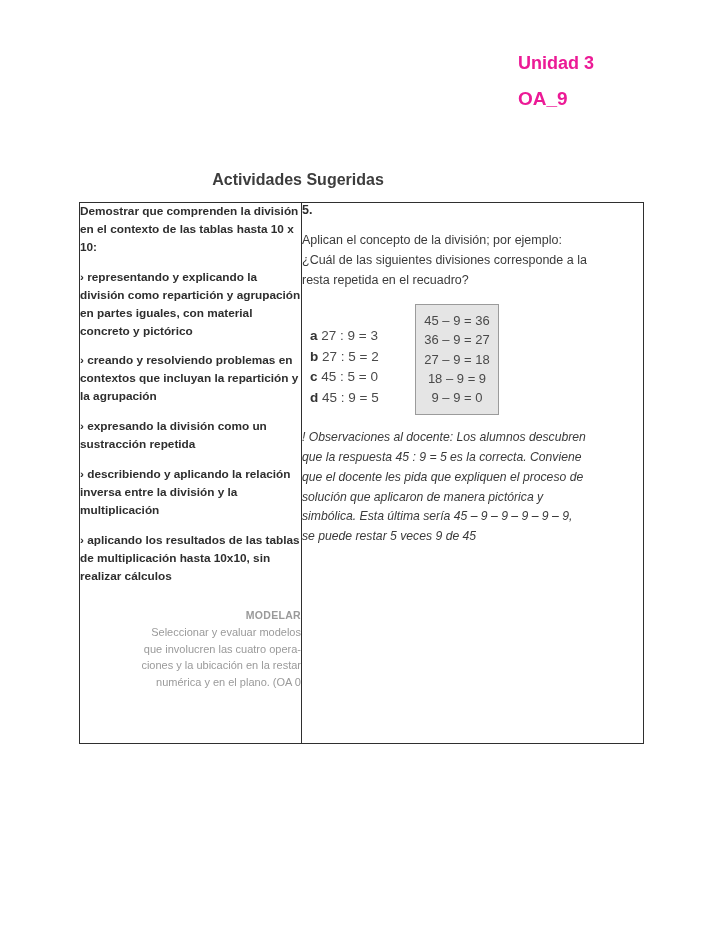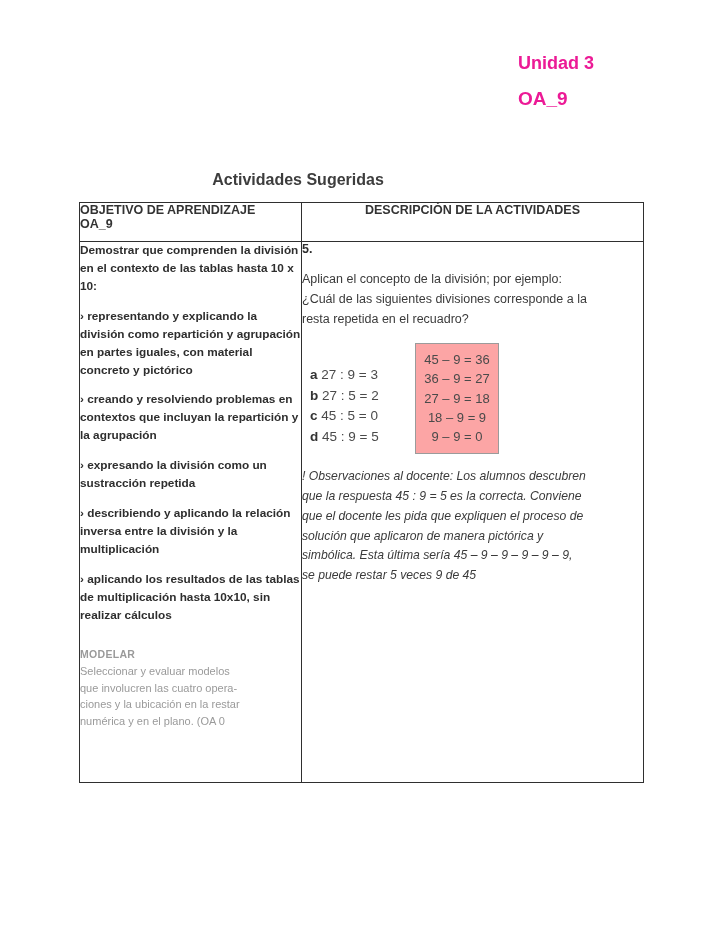--- a/index.html
+++ b/index.html
@@ -119,20 +119,21 @@
     font-weight: bold;
     line-height: 1.52;
     color: #2e2e2e;
     margin: 0 0 12px 0;
   }
   .modelar-block {
     margin-top: 22px;
     color: #9a9a9a;
     font-size: 11px;
     line-height: 1.5;
+    text-align: right;
   }
   .modelar-title {
     font-weight: bold;
     font-size: 10.5px;
     letter-spacing: 0.3px;
     color: #9a9a9a;
     display: block;
     margin-bottom: 1px;
   }
   .modelar-line { display: block; }
@@ -174,21 +175,21 @@
     position: absolute;
     left: 113px;
     top: 0px;
     width: 82px;
     border: 1px solid #9b9b9b;
     padding: 6px 0 7px 0;
     text-align: center;
     font-size: 13px;
     color: #4a4a4a;
     line-height: 1.48;
-    background: #fca5a5;
+    background: #e5e5e5;
   }
   .box-rest .bline { display: block; white-space: pre; }
 
   .observaciones {
     font-size: 12.2px;
     font-style: italic;
     line-height: 1.62;
     color: #3a3a3a;
     margin: 4px 0 0 0;
   }
@@ -203,27 +204,20 @@
 </div>
 
 <div class="section-title">Actividades Sugeridas</div>
 
 <table class="sheet-table">
   <colgroup>
     <col class="col-left">
     <col class="col-right">
   </colgroup>
   <tbody>
-    <tr>
-      <td class="th-left">
-        <span>OBJETIVO DE APRENDIZAJE</span>
-        <span class="th-line2">OA_9</span>
-      </td>
-      <td class="th-right">DESCRIPCIÓN DE LA ACTIVIDADES</td>
-    </tr>
     <tr>
       <td class="cell-left">
         <p class="oa-intro">Demostrar que comprenden la división en el contexto de las tablas hasta 10 x 10:</p>
         <p class="oa-bullet">› representando y explicando la división como repartición y agrupación en partes iguales, con material concreto y pictórico</p>
         <p class="oa-bullet">› creando y resolviendo problemas en contextos que incluyan la repartición y la agrupación</p>
         <p class="oa-bullet">› expresando la división como un sustracción repetida</p>
         <p class="oa-bullet">› describiendo y aplicando la relación inversa entre la división y la multiplicación</p>
         <p class="oa-bullet">› aplicando los resultados de las tablas de multiplicación hasta 10x10, sin realizar cálculos</p>
 
         <div class="modelar-block">

